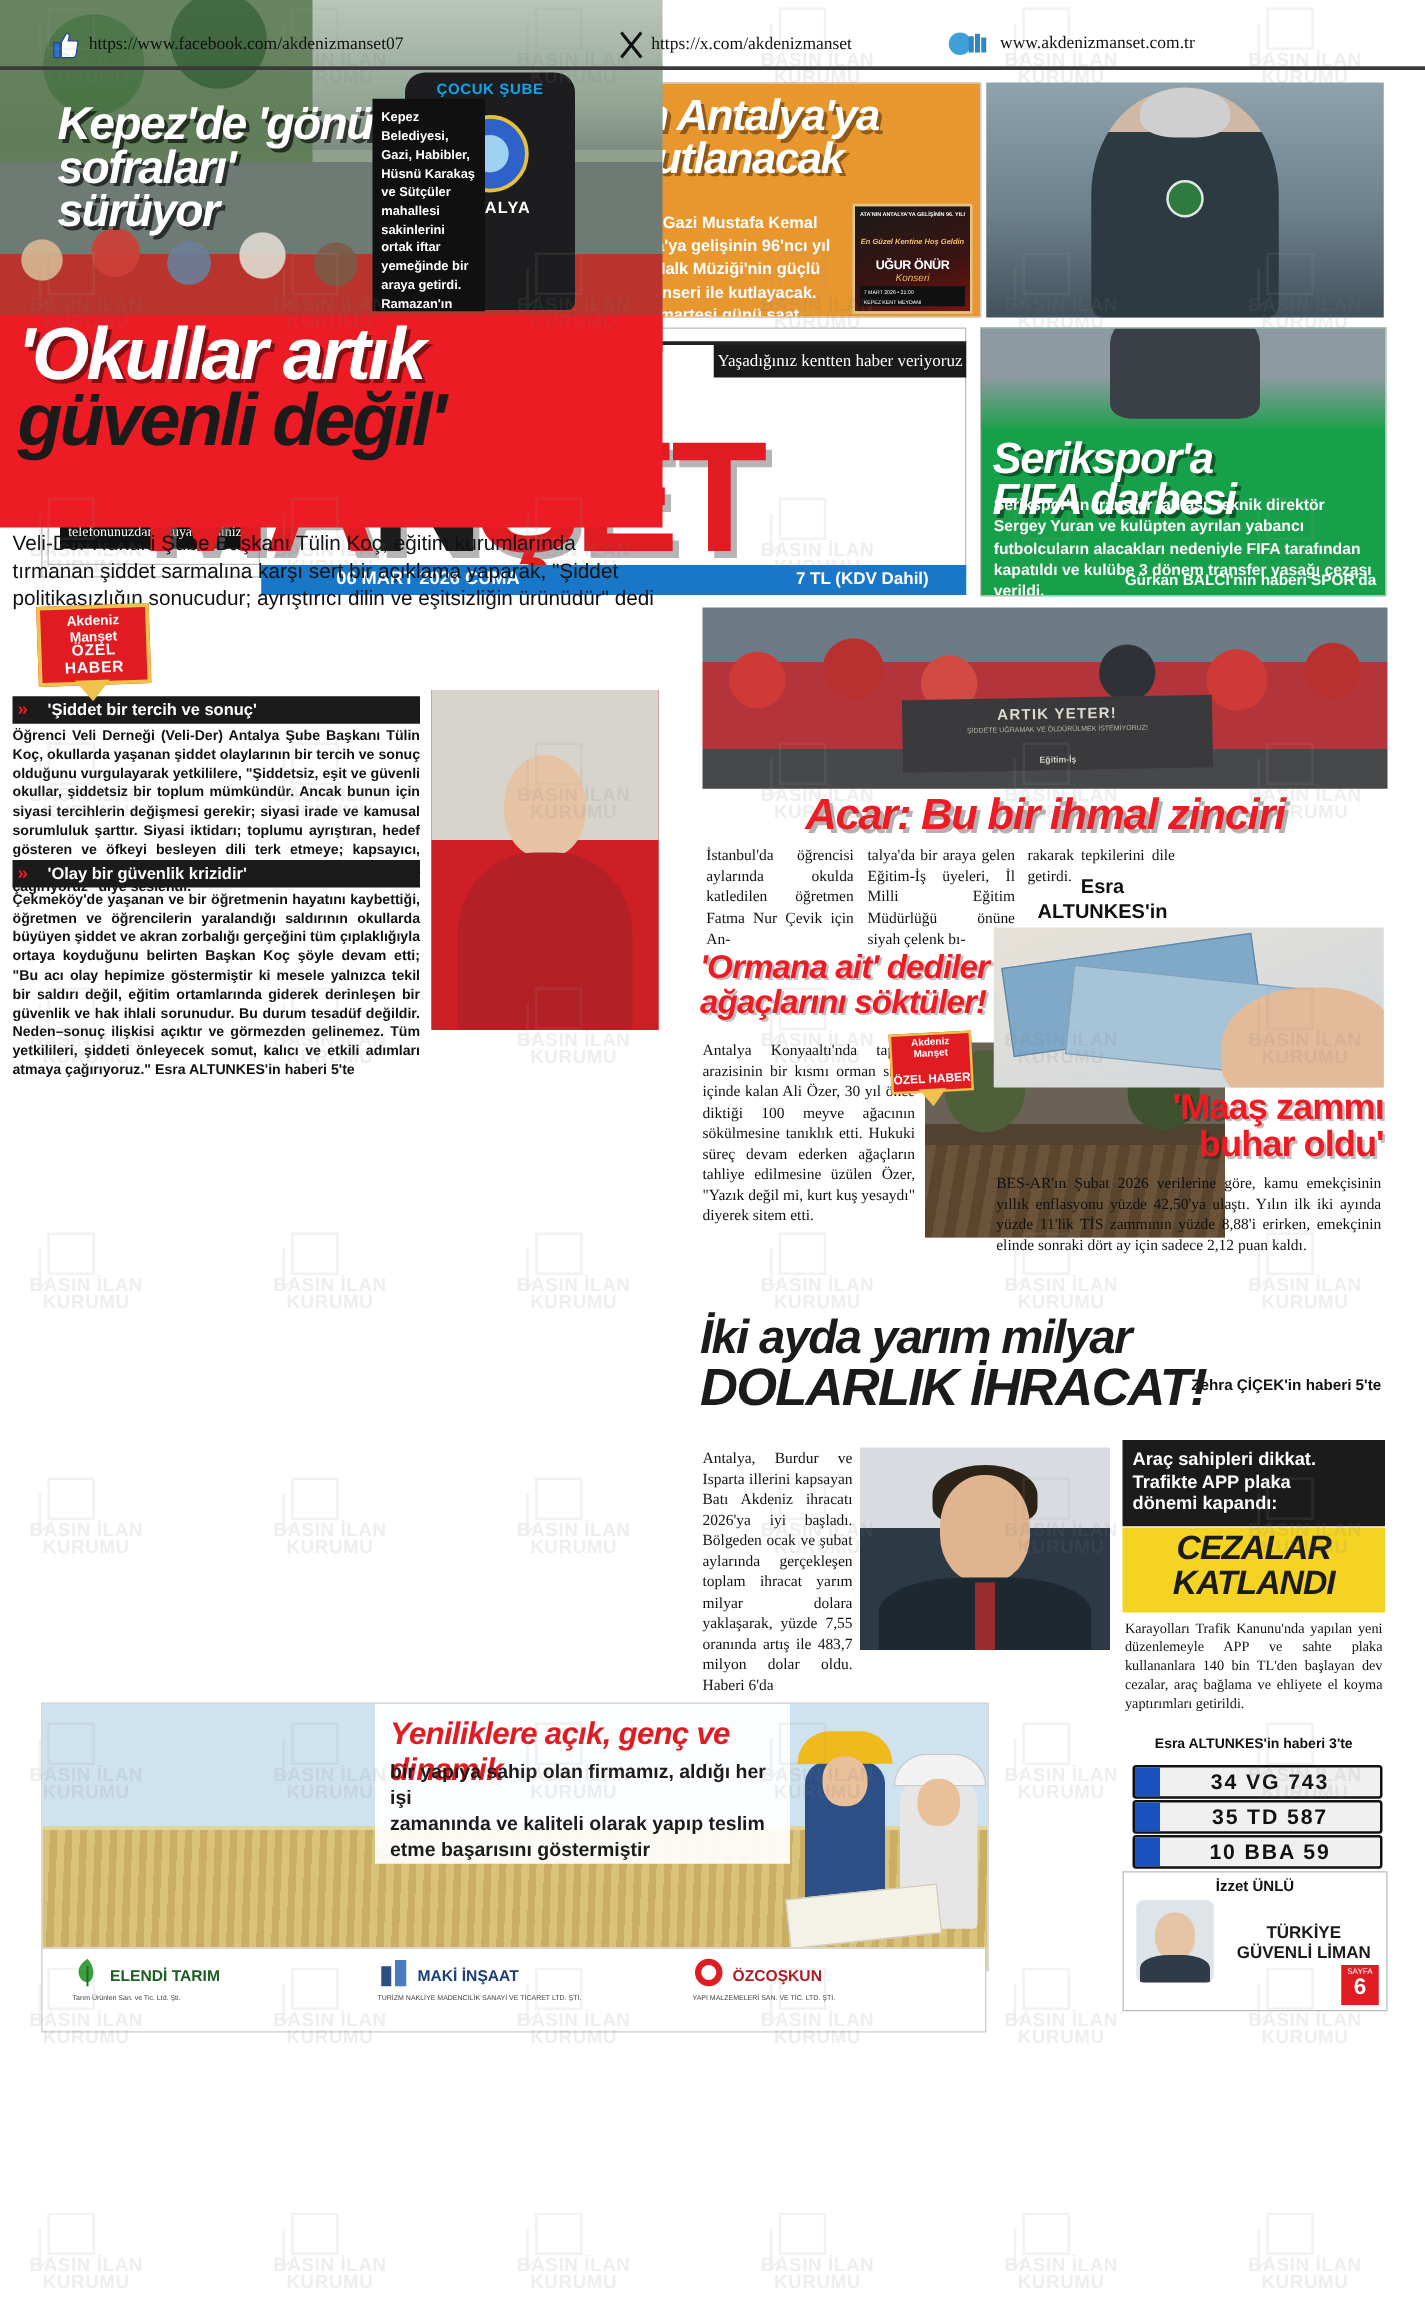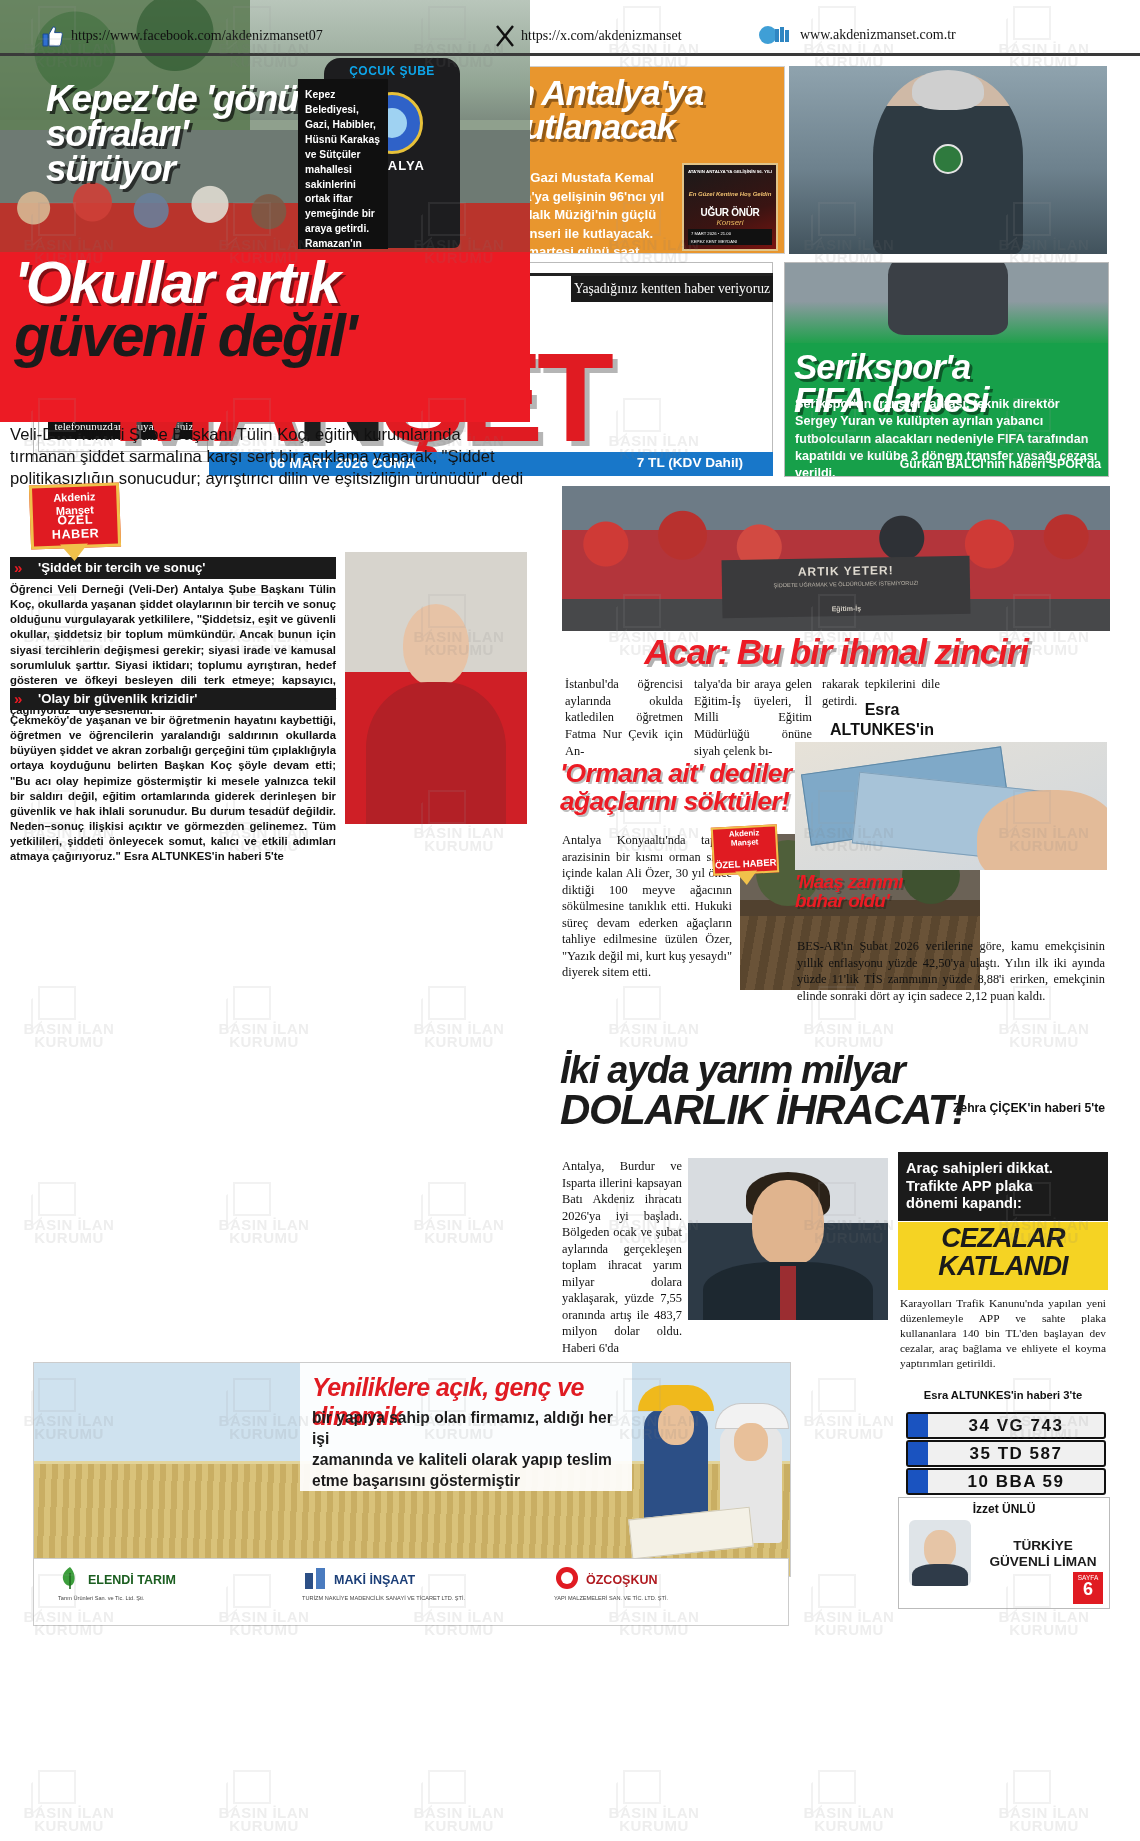--- a/index.html
+++ b/index.html
@@ -237,22 +237,22 @@
      border-right:11px solid transparent;border-top:14px solid #f0c14b;}
 
   #moneyimg{position:absolute;left:795px;top:742px;width:312px;height:128px;overflow:hidden;
      background:linear-gradient(160deg,#e7e2d8,#cfd6dd);}
   #moneyimg .b1{position:absolute;left:10px;top:18px;width:200px;height:70px;background:#7fa9c8;
      transform:rotate(-8deg);border:1px solid #5d87a5;}
   #moneyimg .b2{position:absolute;left:60px;top:40px;width:200px;height:70px;background:#a7c3d8;
      transform:rotate(6deg);border:1px solid #7e9fb8;}
   #moneyimg .hand{position:absolute;right:-10px;bottom:-16px;width:140px;height:96px;background:#e3bb99;
      border-radius:50% 42% 30% 36%;}
-  #maashl{position:absolute;left:795px;top:872px;width:312px;font-weight:700;font-style:italic;
-     font-size:19px;line-height:1.02;letter-spacing:-.8px;color:#ec1b24;text-align:left;
+  #maashl{position:absolute;left:795px;top:872px;width:312px;font-weight:700;
+     font-size:29px;line-height:1.02;letter-spacing:-.8px;color:#ec1b24;text-align:right;
      text-shadow:2px 2px 0 rgba(0,0,0,.25);}
   #maastx{position:absolute;left:797px;top:938px;width:308px;font-family:"Liberation Serif",serif;
      font-size:12.4px;line-height:1.33;text-align:justify;color:#111;}
   #maasby{position:absolute;left:797px;top:1101px;width:308px;font-weight:700;font-size:12.2px;
      text-align:right;}
 
   #ihrhl{position:absolute;left:560px;top:1052px;width:550px;font-weight:700;font-style:italic;
      letter-spacing:-1.4px;line-height:.98;color:#1b1b1b;}
   #ihrhl .l1{font-size:38px;display:block;}
   #ihrhl .l2{font-size:42px;display:block;}

